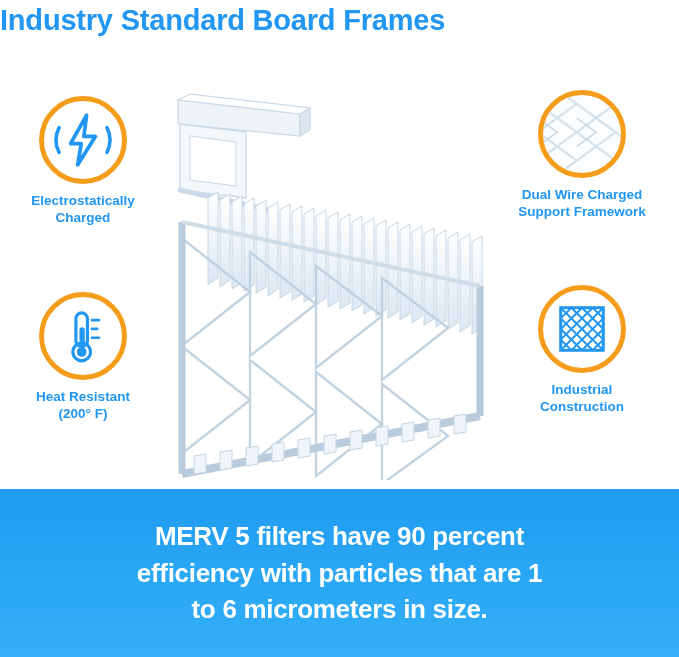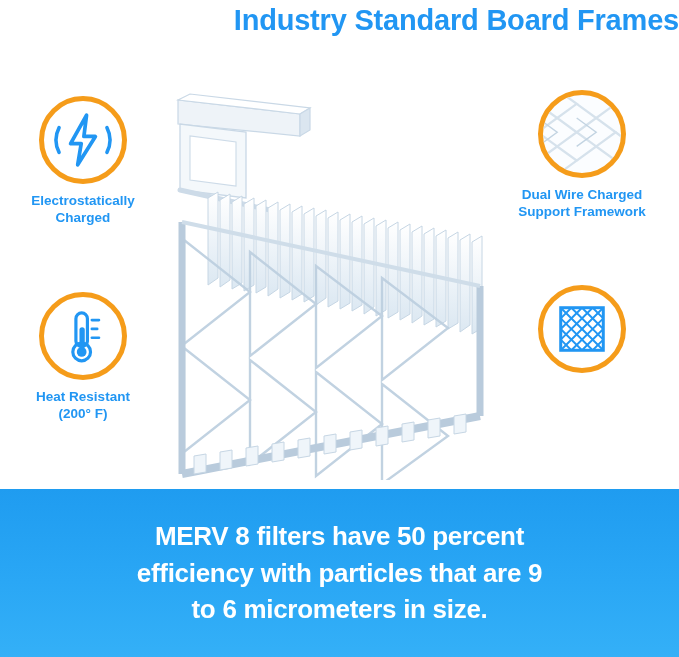--- a/index.html
+++ b/index.html
@@ -12,21 +12,21 @@
   .page {
     position: relative;
     width: 679px; height: 657px;
     background: #ffffff;
   }
 
   
   .title {
     position: absolute;
     top: 4px; left: 0; width: 679px;
-    text-align: right;
+    text-align: left;
     font-size: 29px;
     font-weight: bold;
     color: #2196f3;
     letter-spacing: -0.2px;
   }
 
   
   .feature {
     position: absolute;
     width: 170px;
@@ -241,23 +241,27 @@
   <div class="feature feat-br">
     <div class="circle">
       <svg class="icon-svg" viewBox="0 0 88 88" xmlns="http://www.w3.org/2000/svg">
         <rect x="20" y="20" width="48" height="48" fill="none" stroke="#2196f3" stroke-width="3.4"></rect>
         <g stroke="#2196f3" stroke-width="2.2" fill="none">
           <path d="M20,32 L32,20 M20,44 L44,20 M20,56 L56,20 M20,68 L68,20 M32,68 L68,32 M44,68 L68,44 M56,68 L68,56"></path>
           <path d="M32,20 L68,56 M20,20 L68,68 M20,32 L56,68 M20,44 L44,68 M20,56 L32,68 M44,20 L68,44 M56,20 L68,32"></path>
         </g>
       </svg>
     </div>
+    <div class="feature-label">
+      <div>Industrial</div>
+      <div>Construction</div>
+    </div>
   </div>
 
   <div class="banner">
     <div class="banner-text">
-      <div>MERV 8 filters have 50 percent</div>
-      <div>efficiency with particles that are 9</div>
+      <div>MERV 5 filters have 90 percent</div>
+      <div>efficiency with particles that are 1</div>
       <div>to 6 micrometers in size.</div>
     </div>
   </div>
 
 </div>
 
 </body></html>

